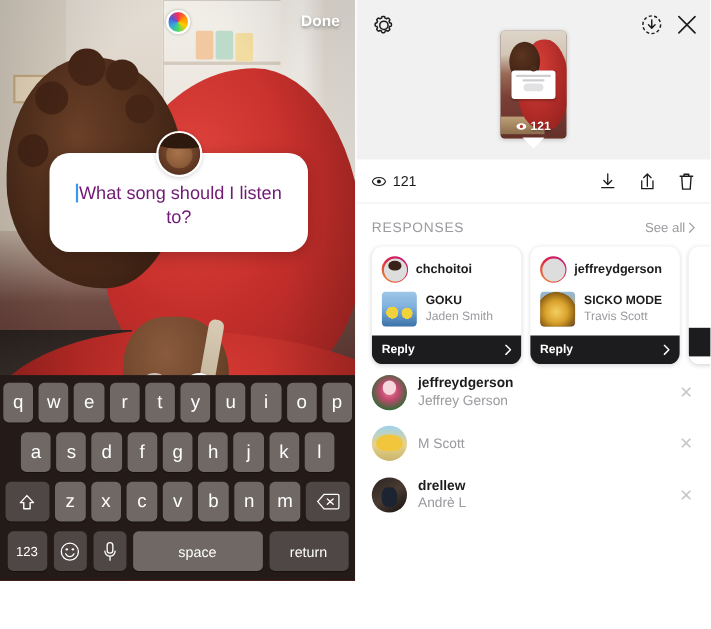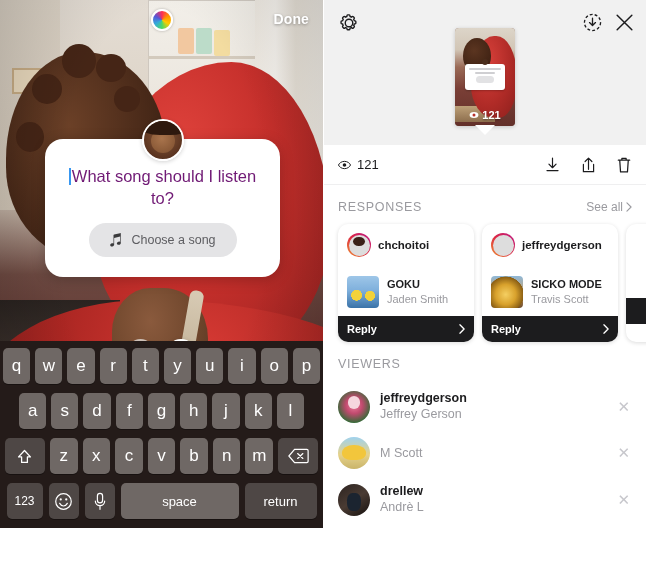--- a/index.html
+++ b/index.html
@@ -264,21 +264,21 @@
   .section-title { font-size:12.5px; letter-spacing:.7px; color:#9a9a9f; }
   .see-all { font-size:12px; color:#9a9a9f; display:flex; align-items:center; gap:3px; }
 
   .responses { display:flex; gap:8px; padding:0 0 0 14px; }
   .resp-card {
     flex:0 0 136px; background:#ffffff; border-radius:10px; overflow:hidden;
     box-shadow:0 1px 4px rgba(0,0,0,.14);
   }
   .resp-card.partial { flex:0 0 48px; }
   .resp-top { padding:9px 9px 8px; }
-  .resp-user { display:flex; align-items:center; gap:7px; margin-bottom:19px; }
+  .resp-user { display:flex; align-items:center; gap:7px; margin-bottom:8px; }
   .ring { width:24px; height:24px; border-radius:50%; padding:1.5px;
     background: linear-gradient(45deg,#f09433,#dc2743,#bc1888); }
   .ring .av { width:100%; height:100%; border-radius:50%; background:#ddd; overflow:hidden; position:relative; }
   .av-chch { background: radial-gradient(circle at 50% 38%, #f7bfd0 0%, #e892ad 50%, #2a1b16 92%); }
   .av-chch::after { content:''; position:absolute; left:22%; top:12%; width:56%; height:44%; border-radius:50%; background:#3a2118; }
   .av-jeff { background: radial-gradient(circle at 40% 35%, #e85f7a 0%, #7a2f4a 45%, #241018 100%); }
   .resp-name { font-size:11.5px; font-weight:700; color:#1c1c1e; }
   .resp-song { display:flex; align-items:center; gap:8px; }
   .album { width:32px; height:32px; border-radius:4px; flex:0 0 32px; }
   .album-goku {
@@ -357,28 +357,20 @@
       <div class="color-wheel"></div>
     </div>
     <div class="done-btn">Done</div>
 
     <div class="sticker">
       <div class="sticker-avatar">
         <div class="face"></div>
         <div class="hairtop"></div>
       </div>
       <div class="sticker-q"><span class="caret"></span><span>What song should I listen to?</span></div>
-      <div class="choose-song">
-        <span class="note-ic">
-          <svg width="14" height="16" viewBox="0 0 14 16">
-            <path d="M12.2 1.1 5.1 2.6c-.35.08-.6.4-.6.76v8.2c-.42-.25-.94-.36-1.5-.27-1.1.17-1.9 1.02-1.8 1.9.1.88 1.06 1.45 2.16 1.28 1.0-.16 1.76-.89 1.79-1.7V5.9l6-1.28v5.3c-.42-.25-.94-.36-1.5-.27-1.1.17-1.9 1.02-1.8 1.9.1.88 1.06 1.45 2.16 1.28 1.0-.16 1.76-.89 1.79-1.7V1.86c0-.5-.45-.87-.9-.76z" fill="#3a3a3c"></path>
-          </svg>
-        </span>
-        <span>Choose a song</span>
-      </div>
     </div>
 
     <div class="tools">
       <div class="tool-aa">Aa</div>
       <div class="tool-music">
         <svg width="15" height="17" viewBox="0 0 14 16">
           <path d="M12.2 1.1 5.1 2.6c-.35.08-.6.4-.6.76v8.2c-.42-.25-.94-.36-1.5-.27-1.1.17-1.9 1.02-1.8 1.9.1.88 1.06 1.45 2.16 1.28 1.0-.16 1.76-.89 1.79-1.7V5.9l6-1.28v5.3c-.42-.25-.94-.36-1.5-.27-1.1.17-1.9 1.02-1.8 1.9.1.88 1.06 1.45 2.16 1.28 1.0-.16 1.76-.89 1.79-1.7V1.86c0-.5-.45-.87-.9-.76z" fill="#ee3a5e"></path>
         </svg>
       </div>
     </div>
@@ -583,23 +575,20 @@
             </svg>
         </div>
       </div>
 
       <div class="resp-card partial">
         <div class="resp-top" style="height:74px"></div>
         <div class="reply-bar"></div>
       </div>
     </div>
 
-    <div class="section-head">
-      <div class="section-title">VIEWERS</div>
-    </div>
 
     <div class="viewers-list">
       <div class="viewer-row">
         <div class="v-av v1"></div>
         <div class="v-txt">
           <div class="v-user">jeffreydgerson</div>
           <div class="v-full">Jeffrey Gerson</div>
         </div>
         <div class="v-x">✕</div>
       </div>

